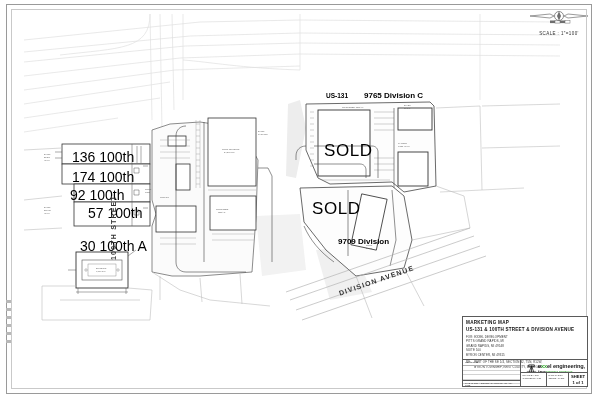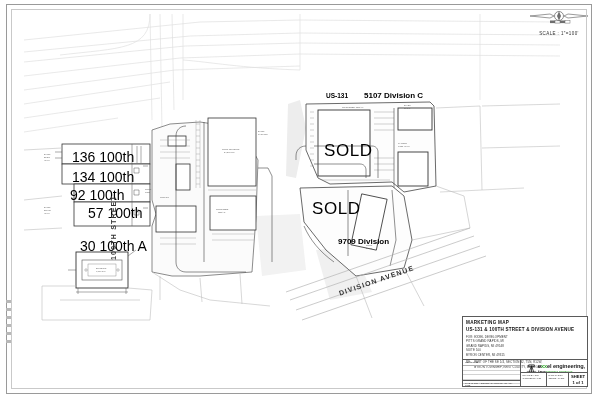--- a/index.html
+++ b/index.html
@@ -435,25 +435,25 @@
       <path d="M24 200 L62 196"></path>
       <path d="M24 230 L62 228"></path>
       <path d="M24 150 L62 148"></path>
     </g>
   </svg>
 
   <div class="lbl lbl-sold" style="left:324px; top:142px;">SOLD</div>
   <div class="lbl lbl-sold" style="left:312px; top:200px;">SOLD</div>
 
   <div class="lbl lbl-hwy" style="left:326px; top:93px;">US-131</div>
-  <div class="lbl lbl-addr" style="left:364px; top:92px;">5107 Division C</div>
+  <div class="lbl lbl-addr" style="left:364px; top:92px;">9765 Division C</div>
   <div class="lbl lbl-addr" style="left:338px; top:238px;text-align:right;">9709 Division</div>
 
   <div class="lbl lbl-parcel" style="left:72px; top:150px;">136 100th</div>
-  <div class="lbl lbl-parcel" style="left:72px; top:170px;">134 100th</div>
+  <div class="lbl lbl-parcel" style="left:72px; top:170px;">174 100th</div>
   <div class="lbl lbl-parcel" style="left:70px; top:188px;">92 100th</div>
   <div class="lbl lbl-parcel" style="left:88px; top:206px;">57 100th</div>
   <div class="lbl lbl-parcel" style="left:80px; top:239px;">30 100th A</div>
 
   <div class="lbl lbl-street rot-vert" style="left:110px; top:260px;">100TH STREET</div>
   <div class="lbl lbl-street rot-div" style="left:338px; top:290px;">DIVISION  AVENUE</div>
 
   <div class="northblock">
     <svg width="70" height="18" viewBox="0 0 70 18">
       <path d="M6 8 L26 6 L30 8 L26 10 Z" fill="none" stroke="#6e6e6e" stroke-width="0.7"></path>

